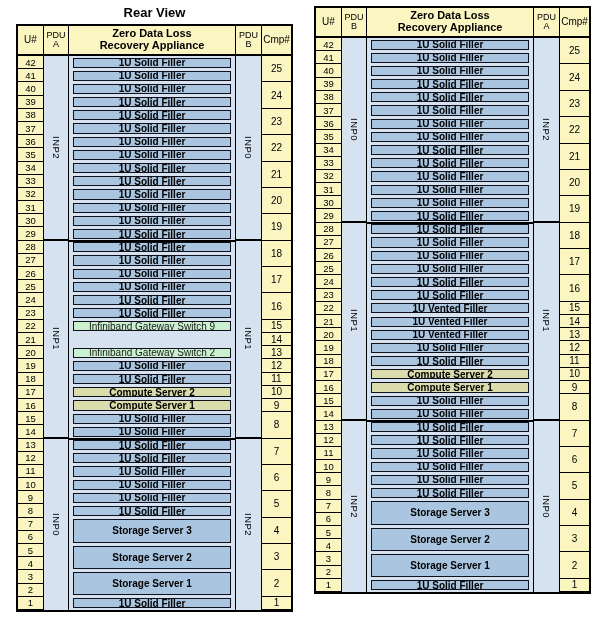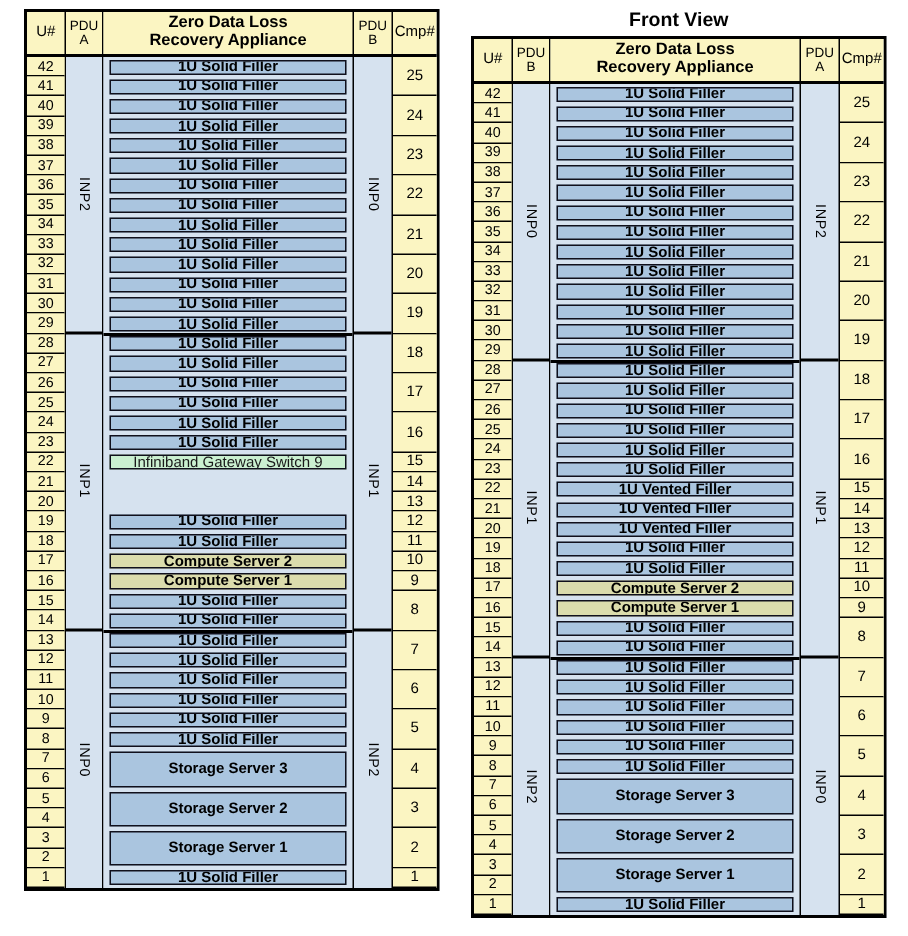--- a/index.html
+++ b/index.html
@@ -69,20 +69,21 @@
   .cmpcell{
     position:absolute;left:0;right:0;background:var(--cell-yellow);
     border-bottom:1px solid var(--border);
     font-size:10px;display:flex;align-items:center;justify-content:center;
   }
 </style>
 </head>
 <body>
 
 <div class="rack rack-0">
+  <div class="view-title">Rear View</div>
   <div class="rack-table">
     <div class="hdr">
       <div class="hc hc-u">U#</div>
       <div class="hc hc-pdu">
         <span>PDU</span>
         <span>A</span>
       </div>
       <div class="hc hc-main">
         <span>Zero Data Loss</span>
         <span>Recovery Appliance</span>
@@ -164,20 +165,21 @@
           <div class="slot slot-filler" style="top: 146.595px; height: 10.1905px;">1U Solid Filler</div>
           <div class="slot slot-filler" style="top: 159.786px; height: 10.1905px;">1U Solid Filler</div>
           <div class="slot slot-filler" style="top: 172.976px; height: 10.1905px;">1U Solid Filler</div>
           <div class="slot slot-filler" style="top: 186.167px; height: 10.1905px;">1U Solid Filler</div>
           <div class="slot slot-filler" style="top: 199.357px; height: 10.1905px;">1U Solid Filler</div>
           <div class="slot slot-filler" style="top: 212.548px; height: 10.1905px;">1U Solid Filler</div>
           <div class="slot slot-filler" style="top: 225.738px; height: 10.1905px;">1U Solid Filler</div>
           <div class="slot slot-filler" style="top: 238.929px; height: 10.1905px;">1U Solid Filler</div>
           <div class="slot slot-filler" style="top: 252.119px; height: 10.1905px;">1U Solid Filler</div>
           <div class="slot slot-ib_switch" style="top: 265.31px; height: 10.1905px;">Infiniband Gateway Switch 9</div>
+          <div class="slot slot-ib_switch" style="top: 291.69px; height: 10.1905px;">Infiniband Gateway Switch 2</div>
           <div class="slot slot-filler" style="top: 304.881px; height: 10.1905px;">1U Solid Filler</div>
           <div class="slot slot-filler" style="top: 318.071px; height: 10.1905px;">1U Solid Filler</div>
           <div class="slot slot-compute" style="top: 331.262px; height: 10.1905px;">Compute Server 2</div>
           <div class="slot slot-compute" style="top: 344.452px; height: 10.1905px;">Compute Server 1</div>
           <div class="slot slot-filler" style="top: 357.643px; height: 10.1905px;">1U Solid Filler</div>
           <div class="slot slot-filler" style="top: 370.833px; height: 10.1905px;">1U Solid Filler</div>
           <div class="slot slot-filler" style="top: 384.024px; height: 10.1905px;">1U Solid Filler</div>
           <div class="slot slot-filler" style="top: 397.214px; height: 10.1905px;">1U Solid Filler</div>
           <div class="slot slot-filler" style="top: 410.405px; height: 10.1905px;">1U Solid Filler</div>
           <div class="slot slot-filler" style="top: 423.595px; height: 10.1905px;">1U Solid Filler</div>
@@ -226,21 +228,20 @@
           <div class="cmpcell" style="top: 461.667px; height: 26.381px;">4</div>
           <div class="cmpcell" style="top: 488.048px; height: 26.381px;">3</div>
           <div class="cmpcell" style="top: 514.429px; height: 26.381px;">2</div>
           <div class="cmpcell" style="top: 540.81px; height: 13.1905px;">1</div>
         </div>
     </div>
   </div>
 </div>
 
 <div class="rack rack-1">
-  <div class="view-title">Front View</div>
   <div class="rack-table">
     <div class="hdr">
       <div class="hc hc-u">U#</div>
       <div class="hc hc-pdu">
         <span>PDU</span>
         <span>B</span>
       </div>
       <div class="hc hc-main">
         <span>Zero Data Loss</span>
         <span>Recovery Appliance</span>

